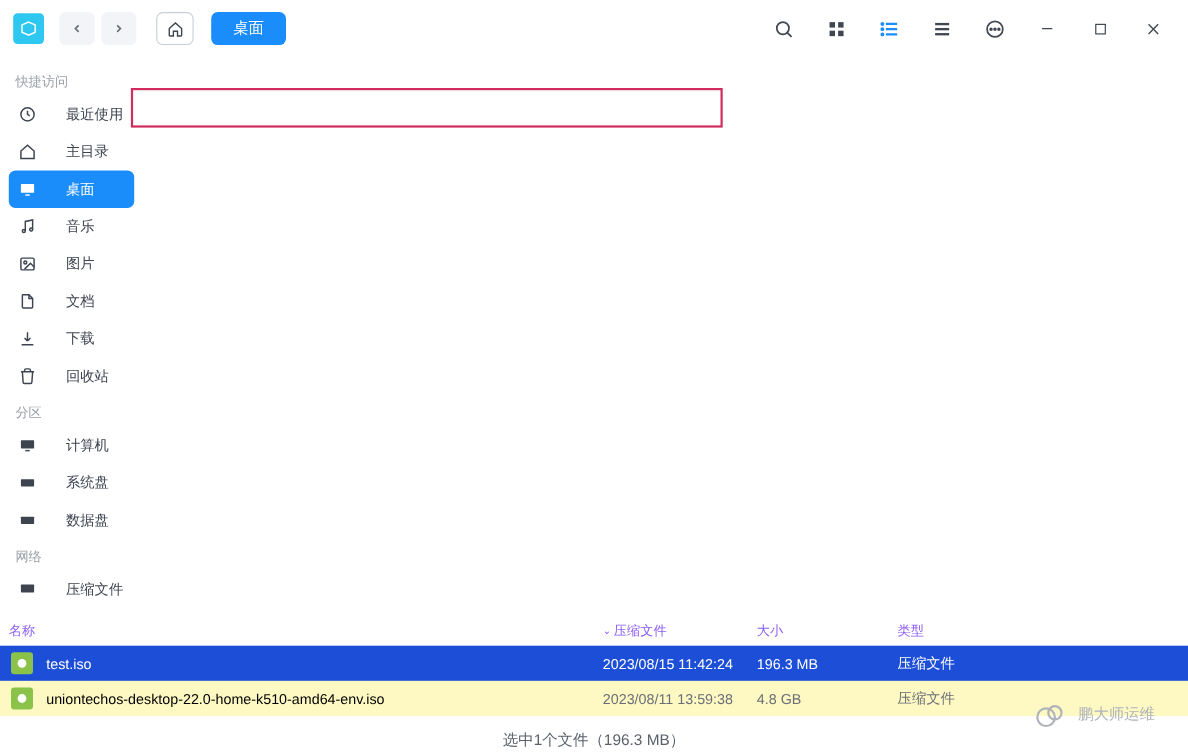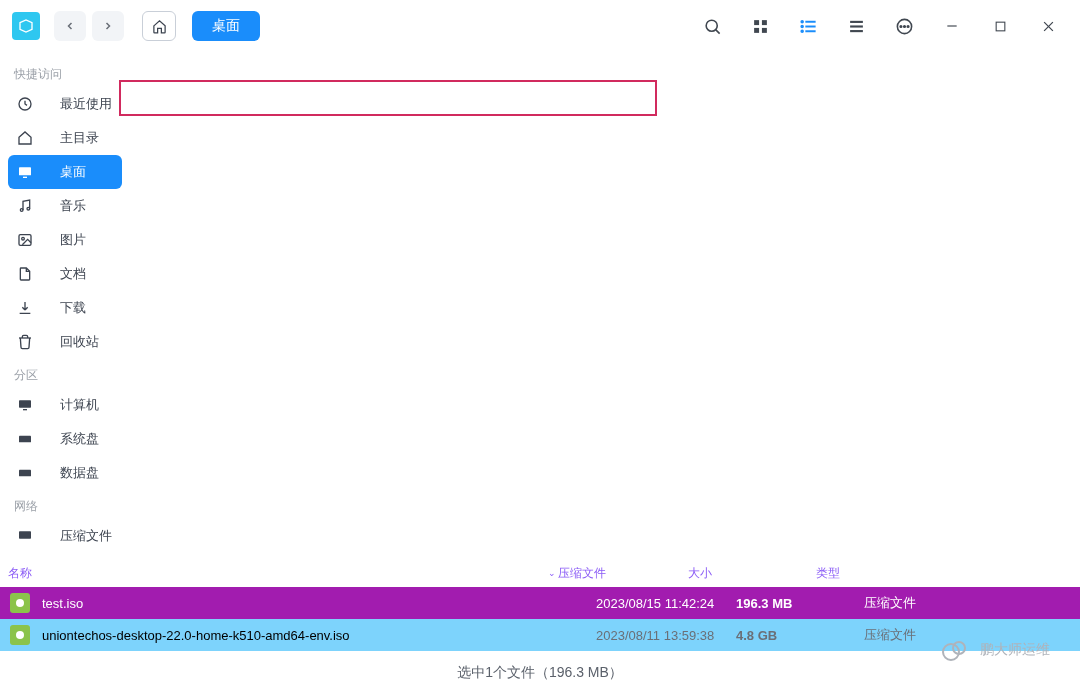--- a/index.html
+++ b/index.html
@@ -31,25 +31,25 @@
 
 
 .main { flex: 1; display: flex; flex-direction: column; }
 .col-header { height: 28px; display: flex; align-items: center; font-size: 12px; color: #8b5cf6; padding-left: 8px; }
 .col-name { width: 540px; }
 .col-time { width: 140px; }
 .col-size { width: 128px; }
 .col-type { flex: 1; }
 .file-list { flex: 1; }
 .file-row { height: 32px; display: flex; align-items: center; font-size: 13px; padding-left: 10px; }
-.file-row.even { background: #7dd3fc; }
-.file-row.selected { background: #a21caf; color: #fff; }
+.file-row.even { background: #fef9c3; }
+.file-row.selected { background: #1d4ed8; color: #fff; }
 .file-row .cell-name { width: 538px; display: flex; align-items: center; gap: 12px; }
-.file-row .cell-time { width: 140px; color: inherit; margin-left: 48px; }
-.file-row .cell-size { width: 128px; color: inherit; font-weight: bold; }
+.file-row .cell-time { width: 140px; color: inherit; }
+.file-row .cell-size { width: 128px; color: inherit; }
 .file-row .cell-type { flex: 1; }
 .file-row:not(.selected) .cell-time,
 .file-row:not(.selected) .cell-size,
 .file-row:not(.selected) .cell-type { color: #6a6f77; }
 .file-icon { width: 20px; height: 20px; background: #8bc34a; border-radius: 3px; display: flex; align-items: center; justify-content: center; }
 .file-icon::after { content: ""; width: 8px; height: 8px; border-radius: 50%; background: #fff; }
 .highlight { position: absolute; border: 2px solid #d12a5e; pointer-events: none; }
 
 
 .statusbar { height: 28px; display: flex; align-items: center; justify-content: center; font-size: 14px; color: #5b616b; }

